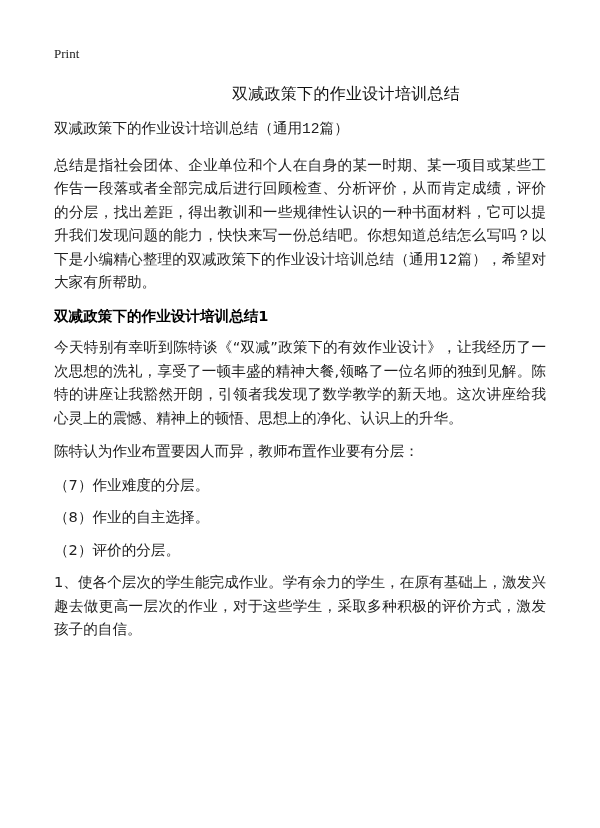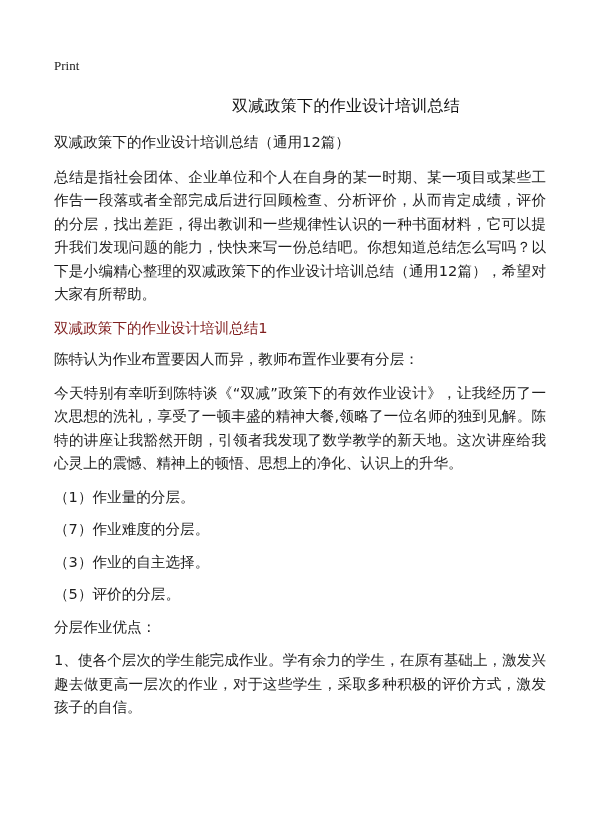--- a/index.html
+++ b/index.html
@@ -10,21 +10,21 @@
     body {
       width: 600px;
       height: 828px;
       position: relative;
       overflow: hidden;
       font-family: "DejaVu Sans", "Liberation Sans", sans-serif;
       color: #1a1a1a;
     }
     .page {
       position: absolute;
-      left: 0; top: 12px;
+      left: 0; top: 0;
       width: 600px; height: 684px;
     }
     .print-label {
       position: absolute;
       left: 54px;
       top: 46px;
       font-family: "Liberation Serif", "DejaVu Serif", serif;
       font-size: 13px;
       color: #222;
     }
@@ -49,51 +49,50 @@
       line-height: 23.5px;
       color: #1e1e1e;
     }
     .content p {
       margin: 0 0 10px 0;
       text-align: justify;
       word-break: break-all;
     }
     .content p.subtitle {
       margin-bottom: 11px;
+      font-family: Liberation Mono, monospace;
     }
     .content h2 {
       font-size: 14.6px;
-      font-weight: normal;
+      font-weight: bold;
       margin: 4px 0 8px 0;
       line-height: 23.5px;
-      color: #7f1d1d;
+      color: #000000;
     }
     .content p.list-item {
       margin-bottom: 9px;
     }
   </style>
 </head>
 <body>
 
 <div class="page">
   <div class="print-label">Print</div>
 
   <div class="doc-title">双减政策下的作业设计培训总结</div>
 
   <div class="content">
     <p class="subtitle">双减政策下的作业设计培训总结（通用12篇）</p>
     <p>总结是指社会团体、企业单位和个人在自身的某一时期、某一项目或某些工作告一段落或者全部完成后进行回顾检查、分析评价，从而肯定成绩，评价的分层，找出差距，得出教训和一些规律性认识的一种书面材料，它可以提升我们发现问题的能力，快快来写一份总结吧。你想知道总结怎么写吗？以下是小编精心整理的双减政策下的作业设计培训总结（通用12篇），希望对大家有所帮助。</p>
 
     <h2>双减政策下的作业设计培训总结1</h2>
 
+    <p>今天特别有幸听到陈特谈《“双减”政策下的有效作业设计》，让我经历了一次思想的洗礼，享受了一顿丰盛的精神大餐,领略了一位名师的独到见解。陈特的讲座让我豁然开朗，引领者我发现了数学教学的新天地。这次讲座给我心灵上的震憾、精神上的顿悟、思想上的净化、认识上的升华。</p>
     <p>陈特认为作业布置要因人而异，教师布置作业要有分层：</p>
-    <p>今天特别有幸听到陈特谈《“双减”政策下的有效作业设计》，让我经历了一次思想的洗礼，享受了一顿丰盛的精神大餐,领略了一位名师的独到见解。陈特的讲座让我豁然开朗，引领者我发现了数学教学的新天地。这次讲座给我心灵上的震憾、精神上的顿悟、思想上的净化、认识上的升华。</p>
 
-    <p class="list-item">（1）作业量的分层。</p>
     <p class="list-item">（7）作业难度的分层。</p>
-    <p class="list-item">（3）作业的自主选择。</p>
-    <p class="list-item">（5）评价的分层。</p>
+    <p class="list-item">（8）作业的自主选择。</p>
+    <p class="list-item">（2）评价的分层。</p>
 
-    <p>分层作业优点：</p>
     <p>1、使各个层次的学生能完成作业。学有余力的学生，在原有基础上，激发兴趣去做更高一层次的作业，对于这些学生，采取多种积极的评价方式，激发孩子的自信。</p>
 
   </div>
 </div>
 
 </body></html>

